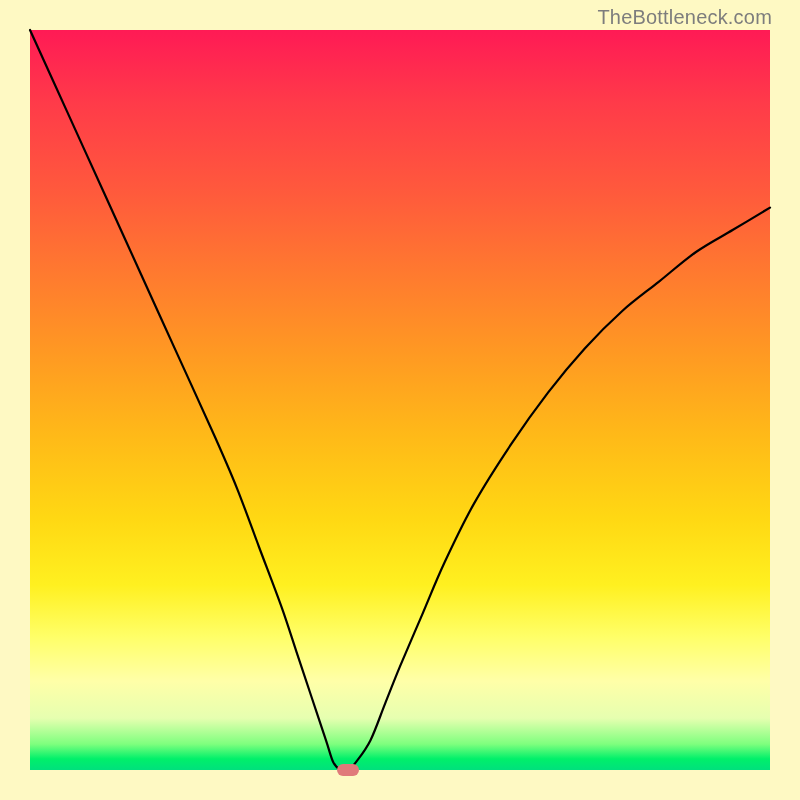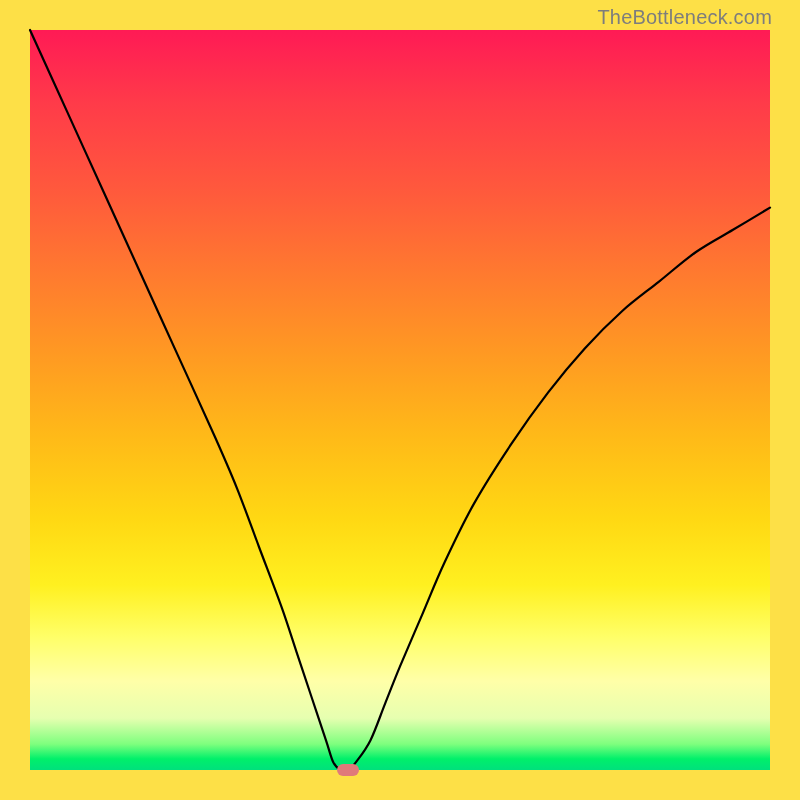--- a/index.html
+++ b/index.html
@@ -10,21 +10,21 @@
     background: #000;
     overflow: hidden;
     font-family: Arial, Helvetica, sans-serif;
   }
   .frame {
     position: absolute;
     top: 0;
     left: 0;
     width: 800px;
     height: 800px;
-    background: #fde047;
+    background: #fef9c3;
   }
   .plot-area {
     position: absolute;
     top: 30px;
     left: 30px;
     width: 740px;
     height: 740px;
     
     background: linear-gradient(to bottom,
       #ff1a55 0%,

